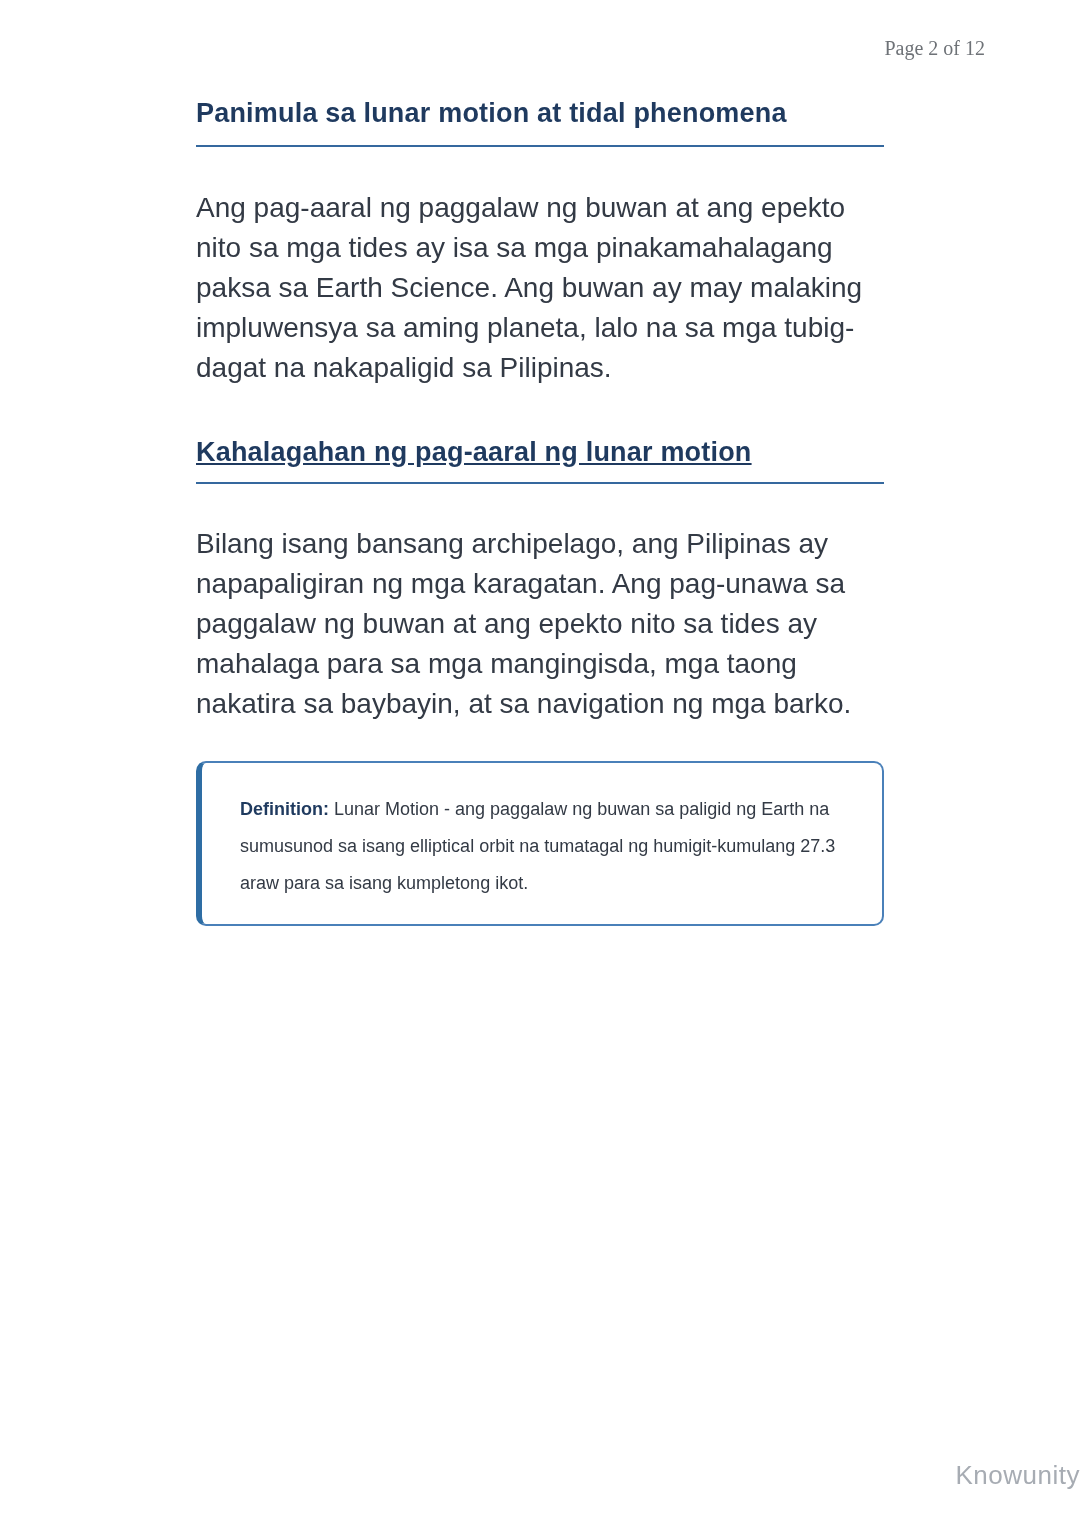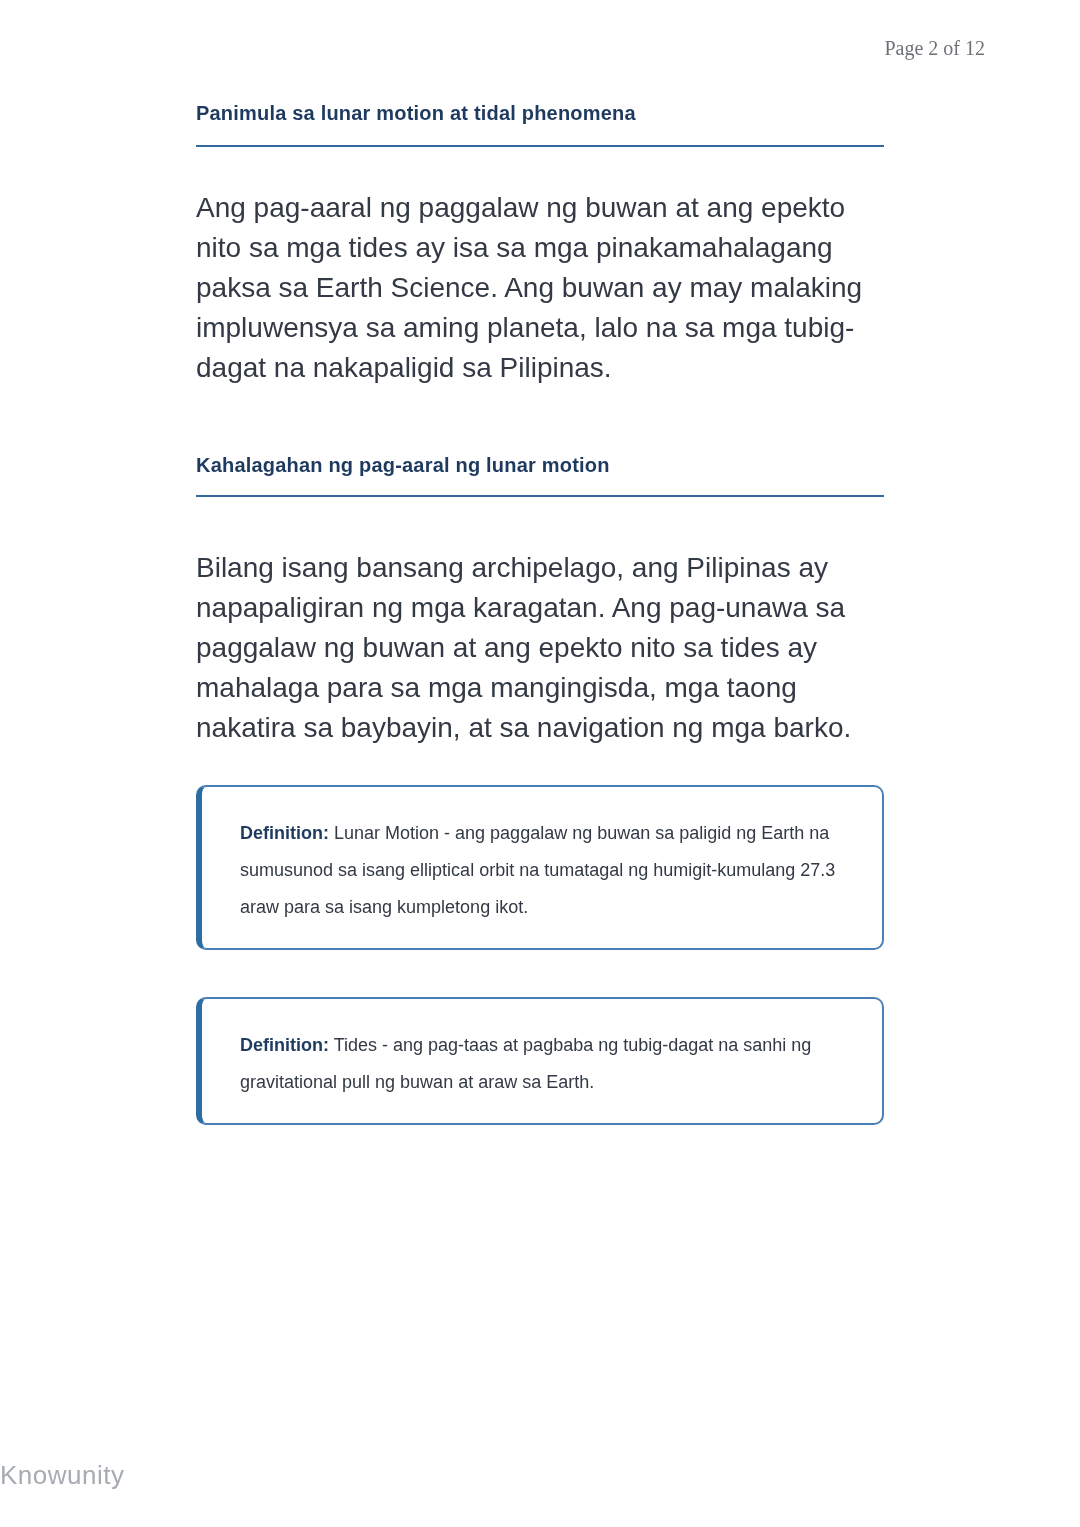--- a/index.html
+++ b/index.html
@@ -20,40 +20,41 @@
   .page-number {
     position: absolute;
     top: 37px;
     right: 95px;
     font-family: "Liberation Serif", serif;
     font-size: 20px;
     color: #6e7277;
   }
   .heading {
     margin: 0;
-    font-size: 20px;
+    font-size: 27px;
     line-height: 35px;
     font-weight: 700;
     color: #1f3a5f;
     letter-spacing: 0.2px;
     padding-bottom: 14px;
     border-bottom: 2px solid #35689e;
   }
   .heading.second {
-    margin-top: 60px;
+    margin-top: 47px;
     padding-bottom: 12px;
+    text-decoration: underline;
   }
   .body-text {
     margin: 41px 0 0 0;
     font-size: 28px;
     line-height: 40px;
     color: #333a45;
   }
   .body-text.second {
-    margin-top: 51px;
+    margin-top: 40px;
   }
   .def-box {
     box-sizing: border-box;
     margin-top: 37px;
     border: 2px solid #4a80b9;
     border-left: 6px solid #2e6da4;
     border-radius: 10px;
     padding: 28px 38px 22px 38px;
     background: #ffffff;
   }
@@ -68,21 +69,21 @@
   }
   .def-label {
     font-weight: 700;
     color: #1f3a5f;
   }
   .footer {
     position: absolute;
     top: 1460px;
     left: 0;
     width: 100%;
-    text-align: left;
+    text-align: right;
     font-size: 26px;
     letter-spacing: 0.5px;
     color: #a7acb3;
   }
 </style>
 </head>
 <body>
 
 <div class="page">
 
@@ -93,19 +94,16 @@
   <p class="body-text">Ang pag-aaral ng paggalaw ng buwan at ang epekto nito sa mga tides ay isa sa mga pinakamahalagang paksa sa Earth Science. Ang buwan ay may malaking impluwensya sa aming planeta, lalo na sa mga tubig-dagat na nakapaligid sa Pilipinas.</p>
 
   <h2 class="heading second">Kahalagahan ng pag-aaral ng lunar motion</h2>
 
   <p class="body-text second">Bilang isang bansang archipelago, ang Pilipinas ay napapaligiran ng mga karagatan. Ang pag-unawa sa paggalaw ng buwan at ang epekto nito sa tides ay mahalaga para sa mga mangingisda, mga taong nakatira sa baybayin, at sa navigation ng mga barko.</p>
 
   <div class="def-box">
     <p class="def-text"><span class="def-label">Definition:</span> <span>Lunar Motion - ang paggalaw ng buwan sa paligid ng Earth na sumusunod sa isang elliptical orbit na tumatagal ng humigit-kumulang 27.3 araw para sa isang kumpletong ikot.</span></p>
   </div>
 
-  <div class="def-box second">
-    <p class="def-text"><span class="def-label">Definition:</span> <span>Tides - ang pag-taas at pagbaba ng tubig-dagat na sanhi ng gravitational pull ng buwan at araw sa Earth.</span></p>
-  </div>
 
   <div class="footer">Knowunity</div>
 
 </div>
 
 </body></html>

